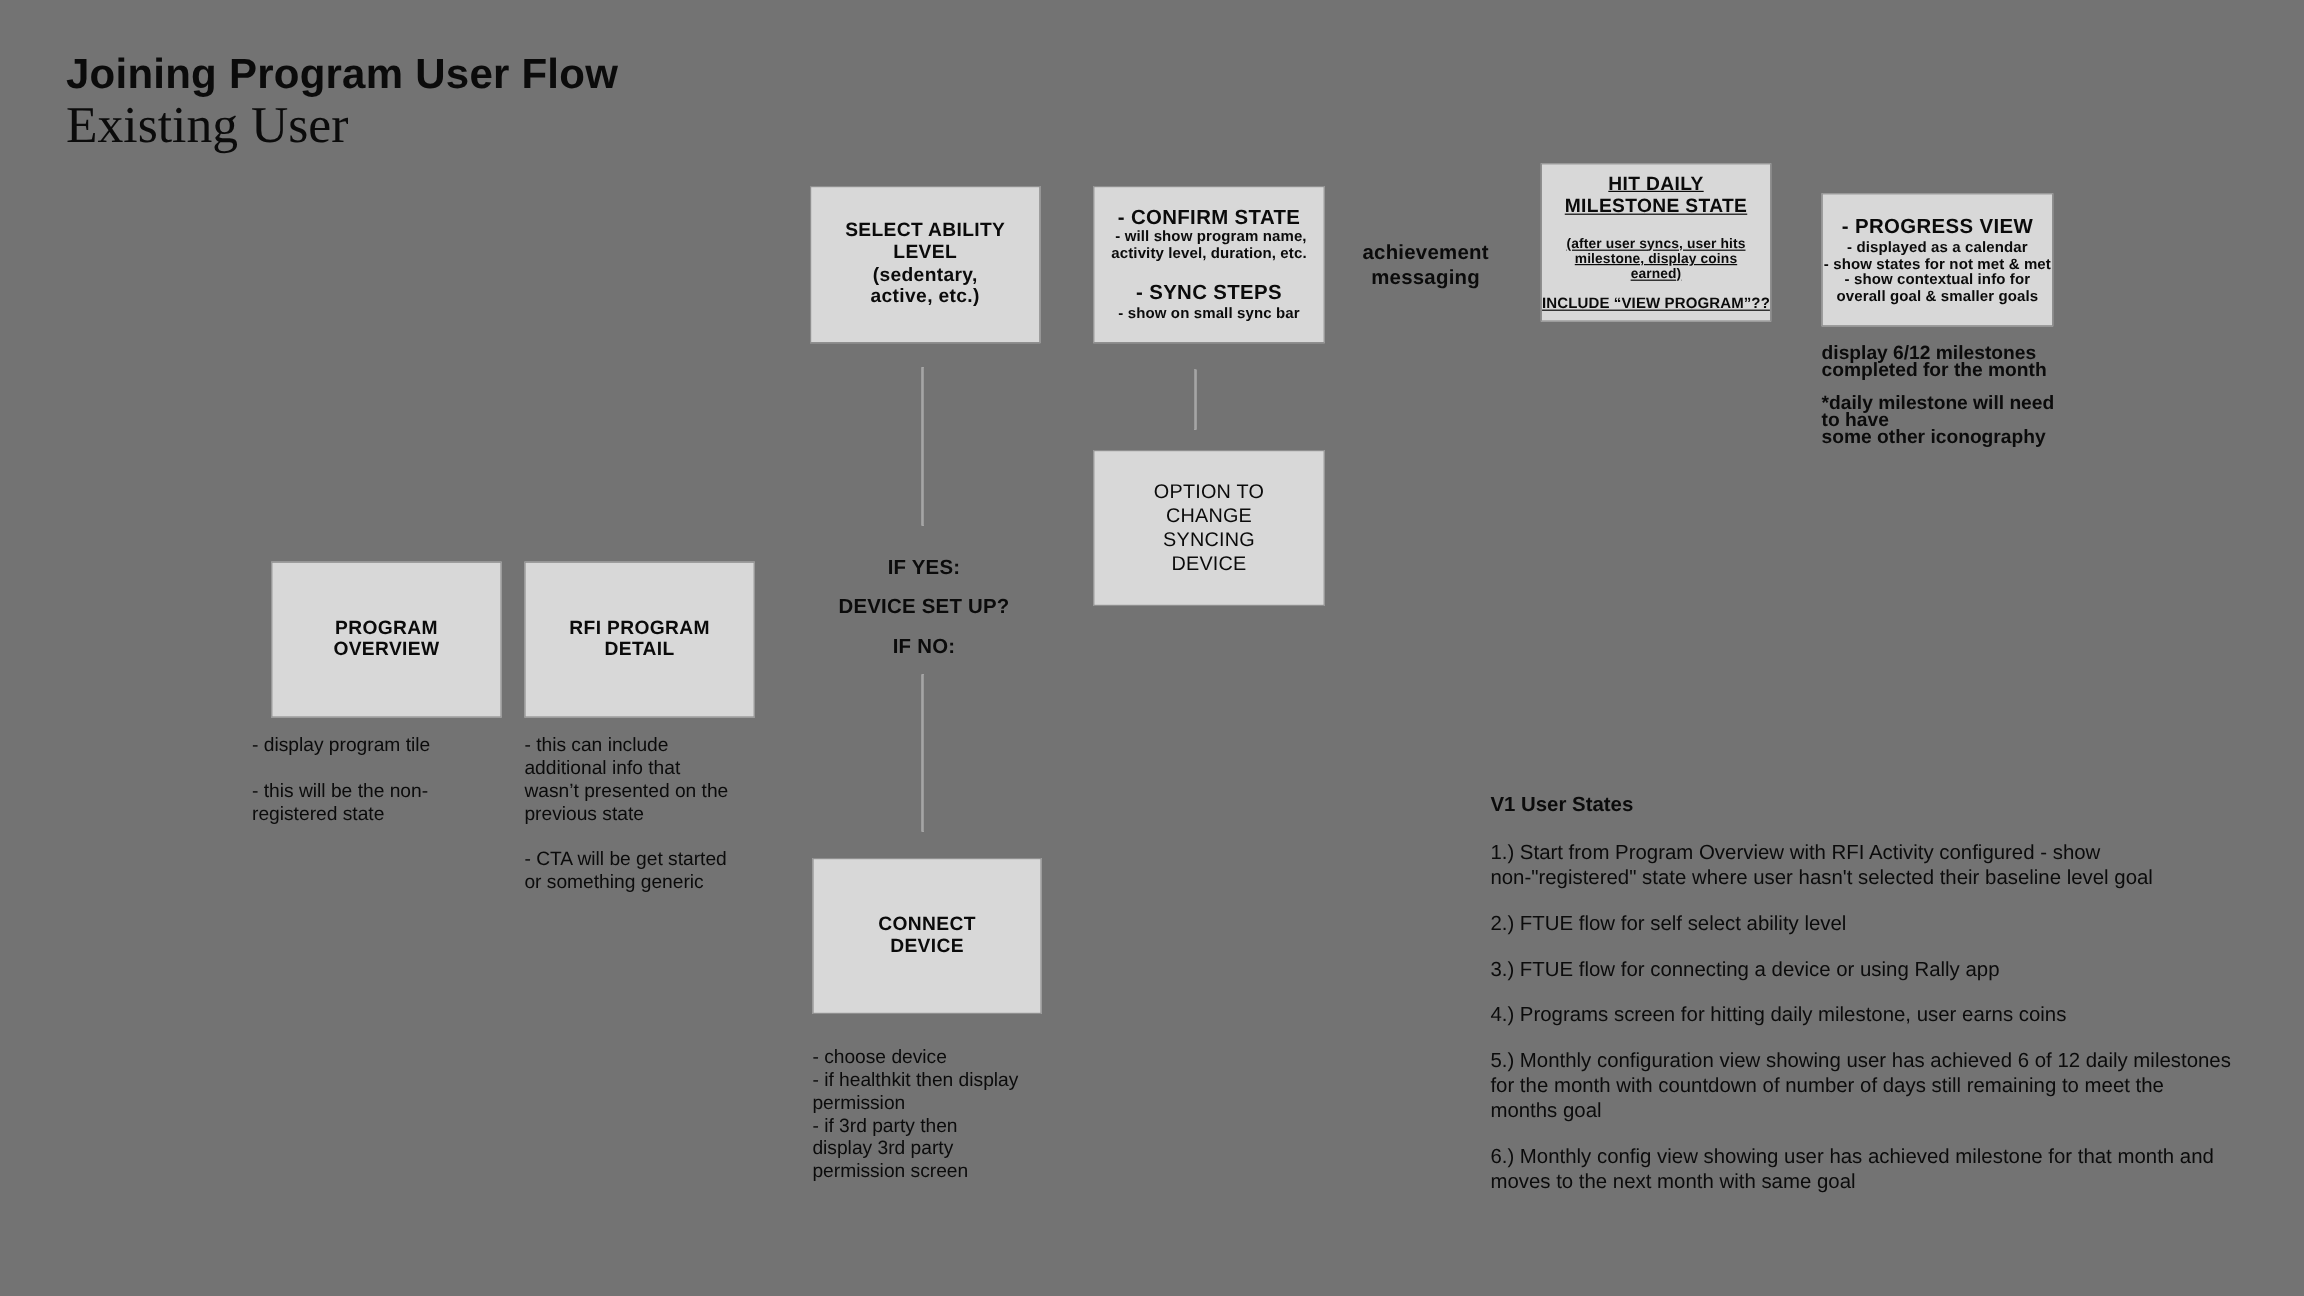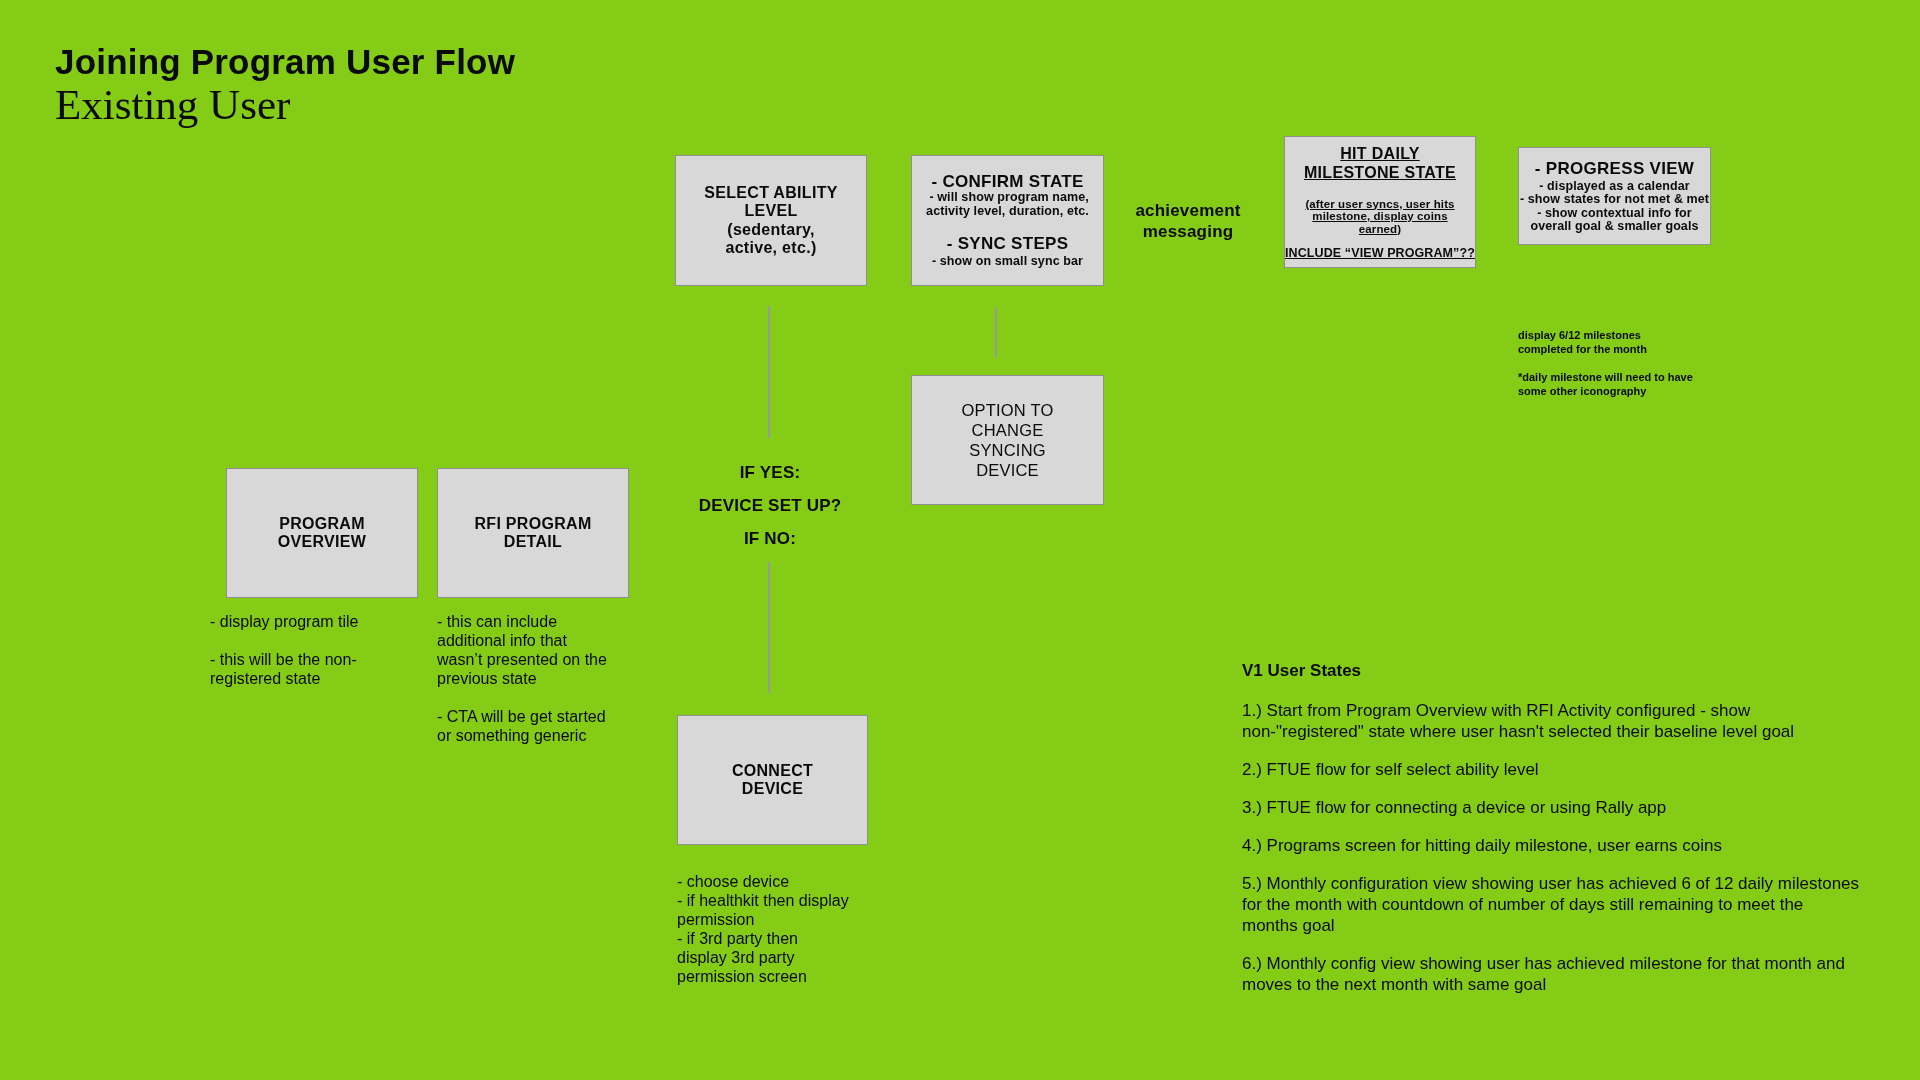--- a/index.html
+++ b/index.html
@@ -6,21 +6,21 @@
   html, body { margin: 0; padding: 0; }
   body {
     background: #e2e2e2;
     font-family: "Liberation Sans", sans-serif;
     color: #0b0b0b;
   }
   .canvas {
     position: relative;
     width: 1920px;
     height: 1080px;
-    background: #84cc16;
+    background: #737373;
     overflow: hidden;
   }
 
   
   .title-block { position: absolute; left: 55px; top: 40px; }
   .title-block h1 {
     margin: 0; font-size: 35px; font-weight: bold; line-height: 44px; letter-spacing: 0.2px;
   }
   .title-block .subtitle {
     font-size: 43px; font-weight: normal; line-height: 42px; font-family: Liberation Serif, serif;
@@ -46,21 +46,21 @@
   .bs-sm { font-weight: bold; font-size: 11.5px; line-height: 12.5px; letter-spacing: 0.1px; }
   .mt2  { margin-top: 2px; }
   .mt12 { margin-top: 12px; }
   .mt16 { margin-top: 16px; }
 
   .box-program-overview { left: 210px;  top: 468px; width: 192px; height: 130px; margin-left: 16px; }
   .box-rfi-detail       { left: 437px;  top: 468px; width: 192px; height: 130px; }
   .box-select-ability   { left: 675px;  top: 155px; width: 192px; height: 131px; }
   .box-confirm-state    { left: 911px;  top: 155px; width: 193px; height: 131px; text-align: right; }
   .box-hit-milestone    { left: 1284px; top: 136px; width: 192px; height: 132px; text-decoration: underline; }
-  .box-progress-view    { left: 1518px; top: 147px; width: 193px; height: 98px; }
+  .box-progress-view    { left: 1518px; top: 161px; width: 193px; height: 111px; }
   .box-option-change    { left: 911px;  top: 375px; width: 193px; height: 130px; }
   .box-connect-device   { left: 677px;  top: 715px; width: 191px; height: 130px; }
 
   
   .vline {
     position: absolute;
     width: 2px;
     background: #e4e4e4;
     border-left: 1px solid #9a9a9a;
     border-right: 1px solid #9a9a9a;
@@ -86,21 +86,21 @@
   .note {
     position: absolute;
     font-size: 16px; line-height: 19px;
     white-space: pre-line;
   }
   .note-program  { left: 210px;  top: 612px; width: 215px; }
   .note-rfi      { left: 437px;  top: 612px; width: 218px; }
   .note-connect  { left: 677px;  top: 872px; width: 218px; }
   .note-progress {
     left: 1518px; top: 288px; width: 210px;
-    font-weight: bold; font-size: 11px; line-height: 14px; margin-top: 40px;
+    font-weight: bold; font-size: 16px; line-height: 14px;
   }
 
   
   .user-states { position: absolute; left: 1242px; top: 660px; width: 690px; }
   .us-heading { font-size: 17px; font-weight: bold; line-height: 21px; margin: 0 0 19px 0; }
   .user-states p {
     margin: 0 0 17px 0; font-size: 17px; line-height: 21px; white-space: pre-line;
   }
 </style>
 </head>

